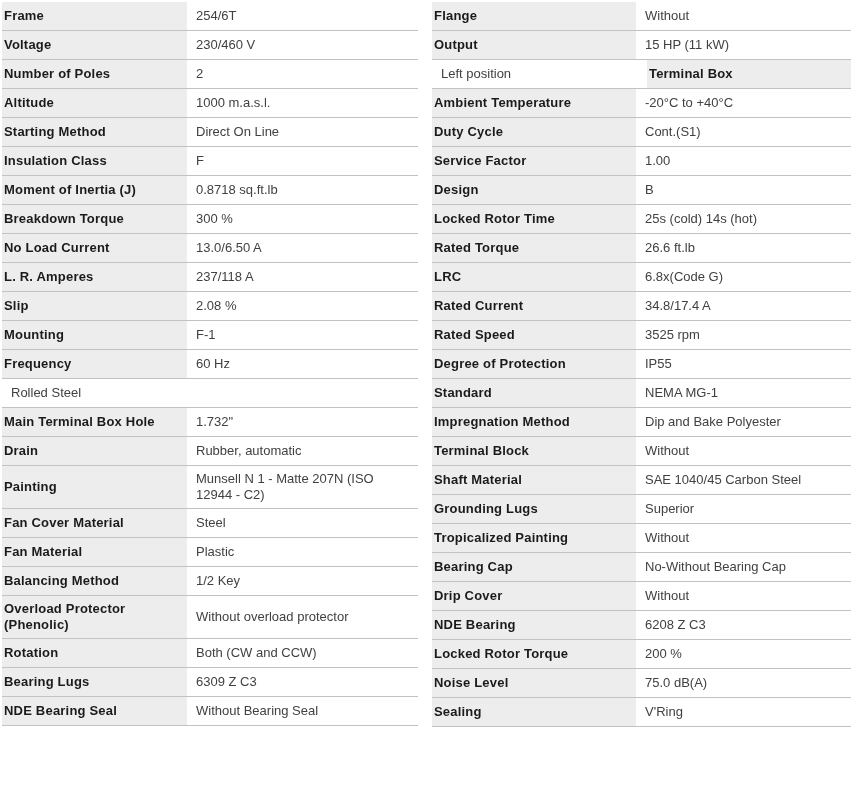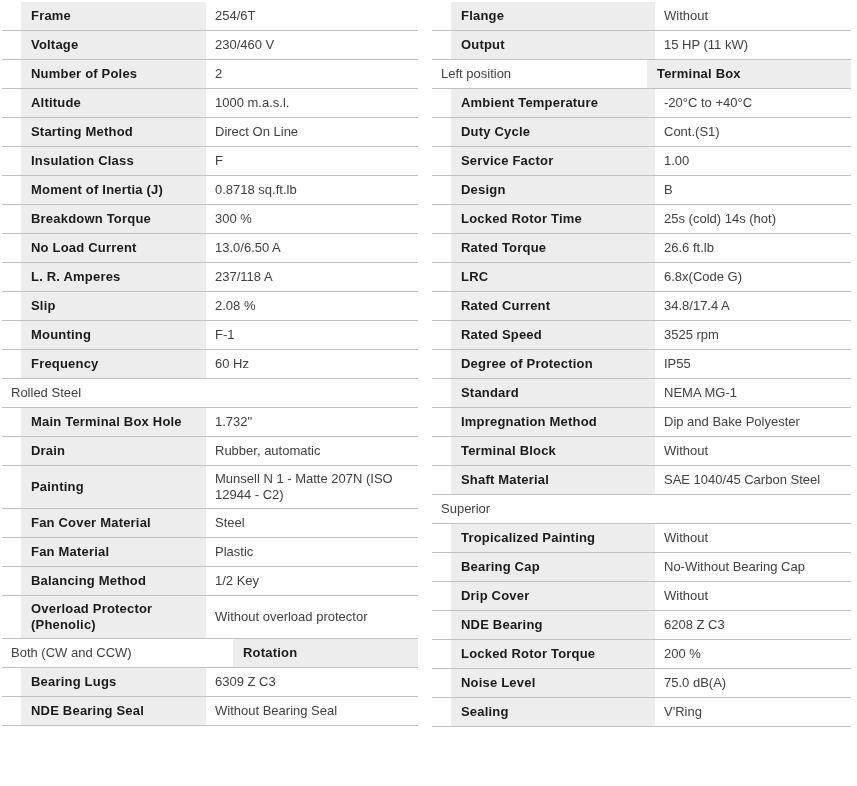--- a/index.html
+++ b/index.html
@@ -35,23 +35,22 @@
     min-height: 28px;
     padding: 5px 8px 5px 9px;
     font-size: 13px;
     line-height: 16px;
     color: var(--value-text, #414141);
   }
   .cell.label {
     background: var(--label-bg, #ededed);
     font-weight: 700;
     color: var(--label-text, #1b1b1b);
-    padding-left: 10px;
+    padding-left: 2px;
     letter-spacing: 0.2px;
-    margin-left: 19px;
   }
   .spec-table.left  .cell.label { flex: 0 0 185px; }
   .spec-table.right .cell.label { flex: 0 0 204px; }
   .cell.value { flex: 1; }
 </style>
 </head>
 <body>
 
 <div class="sheet">
 
@@ -157,22 +156,22 @@
         <div class="cell value">1/2 Key</div>
       </div>
 
       <div class="spec-row">
         <div class="cell label">Overload Protector (Phenolic)</div>
         <div class="cell value">Without overload protector</div>
       </div>
 
 
       <div class="spec-row">
+        <div class="cell label">Rotation</div>
         <div class="cell value">Both (CW and CCW)</div>
-        <div class="cell label">Rotation</div>
       </div>
 
       <div class="spec-row">
         <div class="cell label">Bearing Lugs</div>
         <div class="cell value">6309 Z C3</div>
       </div>
 
       <div class="spec-row">
         <div class="cell label">NDE Bearing Seal</div>
         <div class="cell value">Without Bearing Seal</div>
@@ -260,20 +259,21 @@
         <div class="cell label">Terminal Block</div>
         <div class="cell value">Without</div>
       </div>
 
       <div class="spec-row">
         <div class="cell label">Shaft Material</div>
         <div class="cell value">SAE 1040/45 Carbon Steel</div>
       </div>
 
       <div class="spec-row">
+        <div class="cell label">Grounding Lugs</div>
         <div class="cell value">Superior</div>
       </div>
 
       <div class="spec-row">
         <div class="cell label">Tropicalized Painting</div>
         <div class="cell value">Without</div>
       </div>
 
       <div class="spec-row">
         <div class="cell label">Bearing Cap</div>

